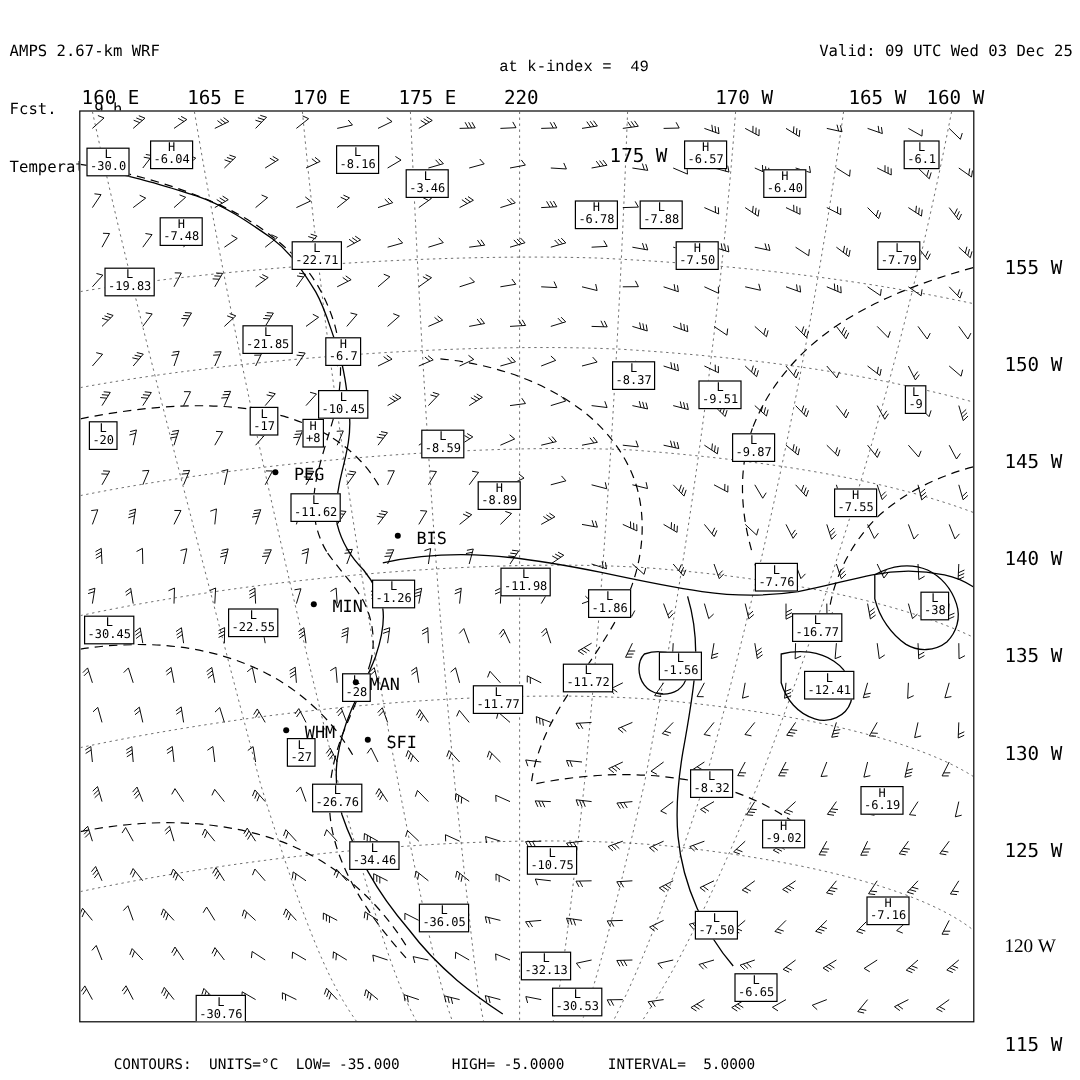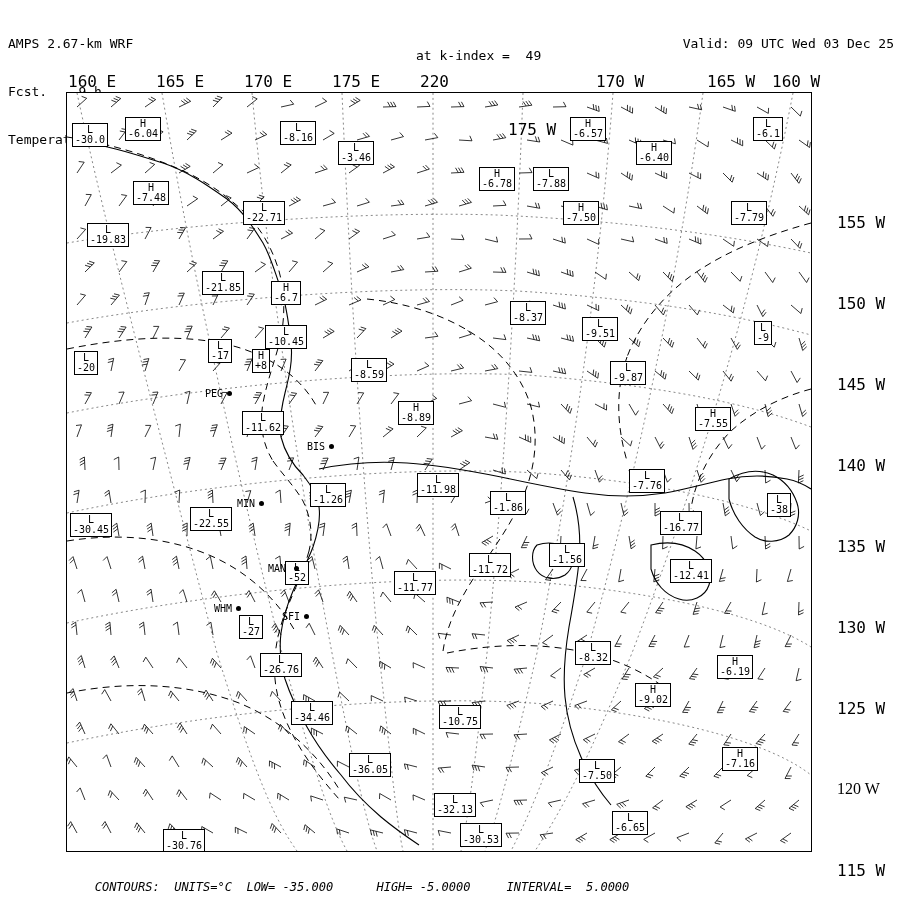--- a/index.html
+++ b/index.html
@@ -7,49 +7,49 @@
     width:900px;height:900px;
     background:#ffffff;
     font-family:"DejaVu Sans Mono", monospace;
     color:#000;
     position:relative;
     overflow:hidden;
   }
   .hdr{position:absolute;font-size:13px;line-height:16px;white-space:pre;}
   #hdr-left{left:8px;top:4px;}
   #hdr-right{right:6px;top:4px;text-align:right;}
-  #hdr-kindex{left:416px;top:48px;font-size:13px;}
+  #hdr-kindex{left:416px;top:48px;font-size:13px;font-family:Liberation Mono, monospace;}
 
   #map-frame{
     position:absolute;left:66px;top:92px;width:746px;height:760px;
     border:1px solid #000;box-sizing:border-box;
     background:#fff;overflow:hidden;
   }
   #map-svg{position:absolute;left:0;top:0;}
 
   .axis-lab{position:absolute;font-size:16px;white-space:nowrap;}
   .top-lab{top:72px;}
   .right-lab{left:816px;margin-left:21px;}
 
-  .footer{position:absolute;left:0;top:880px;width:724px;text-align:center;font-size:12px;white-space:pre;font-style:italic;}
+  .footer{position:absolute;left:0;top:880px;width:724px;text-align:center;font-size:12px;white-space:pre;}
 
   
   .ext{
     position:absolute;
     border:1px solid #000;
     background:#fff;
     font-size:10px;
     line-height:10px;
     text-align:center;
     padding:1px 2px;
     white-space:nowrap;
     font-family:"DejaVu Sans Mono", monospace;
   }
   .ext b{font-weight:normal;display:block;}
-  .stn{position:absolute;font-size:10px;white-space:nowrap;}
+  .stn{position:absolute;font-size:14px;white-space:nowrap;margin-left:40px;}
   .stn-dot{position:absolute;width:5px;height:5px;background:#000;border-radius:50%;}
 </style>
 </head>
 <body>
 
 <div class="hdr" id="hdr-left">
   <div>AMPS 2.67-km WRF</div>
   <div>Fcst.    9 h</div>
   <div>Temperature</div>
 </div>
@@ -803,21 +803,21 @@
       <div class="ext" style="left: 603px; top: 466px;">
         <b>L</b>
         <b>-12.41</b>
       </div>
       <div class="ext" style="left: 327px; top: 478px;">
         <b>L</b>
         <b>-11.77</b>
       </div>
       <div class="ext" style="left: 218px; top: 468px;">
         <b>L</b>
-        <b>-52</b>
+        <b>-28</b>
       </div>
       <div class="ext" style="left: 172px; top: 522px;">
         <b>L</b>
         <b>-27</b>
       </div>
       <div class="ext" style="left: 508px; top: 548px;">
         <b>L</b>
         <b>-8.32</b>
       </div>
       <div class="ext" style="left: 650px; top: 562px;">

